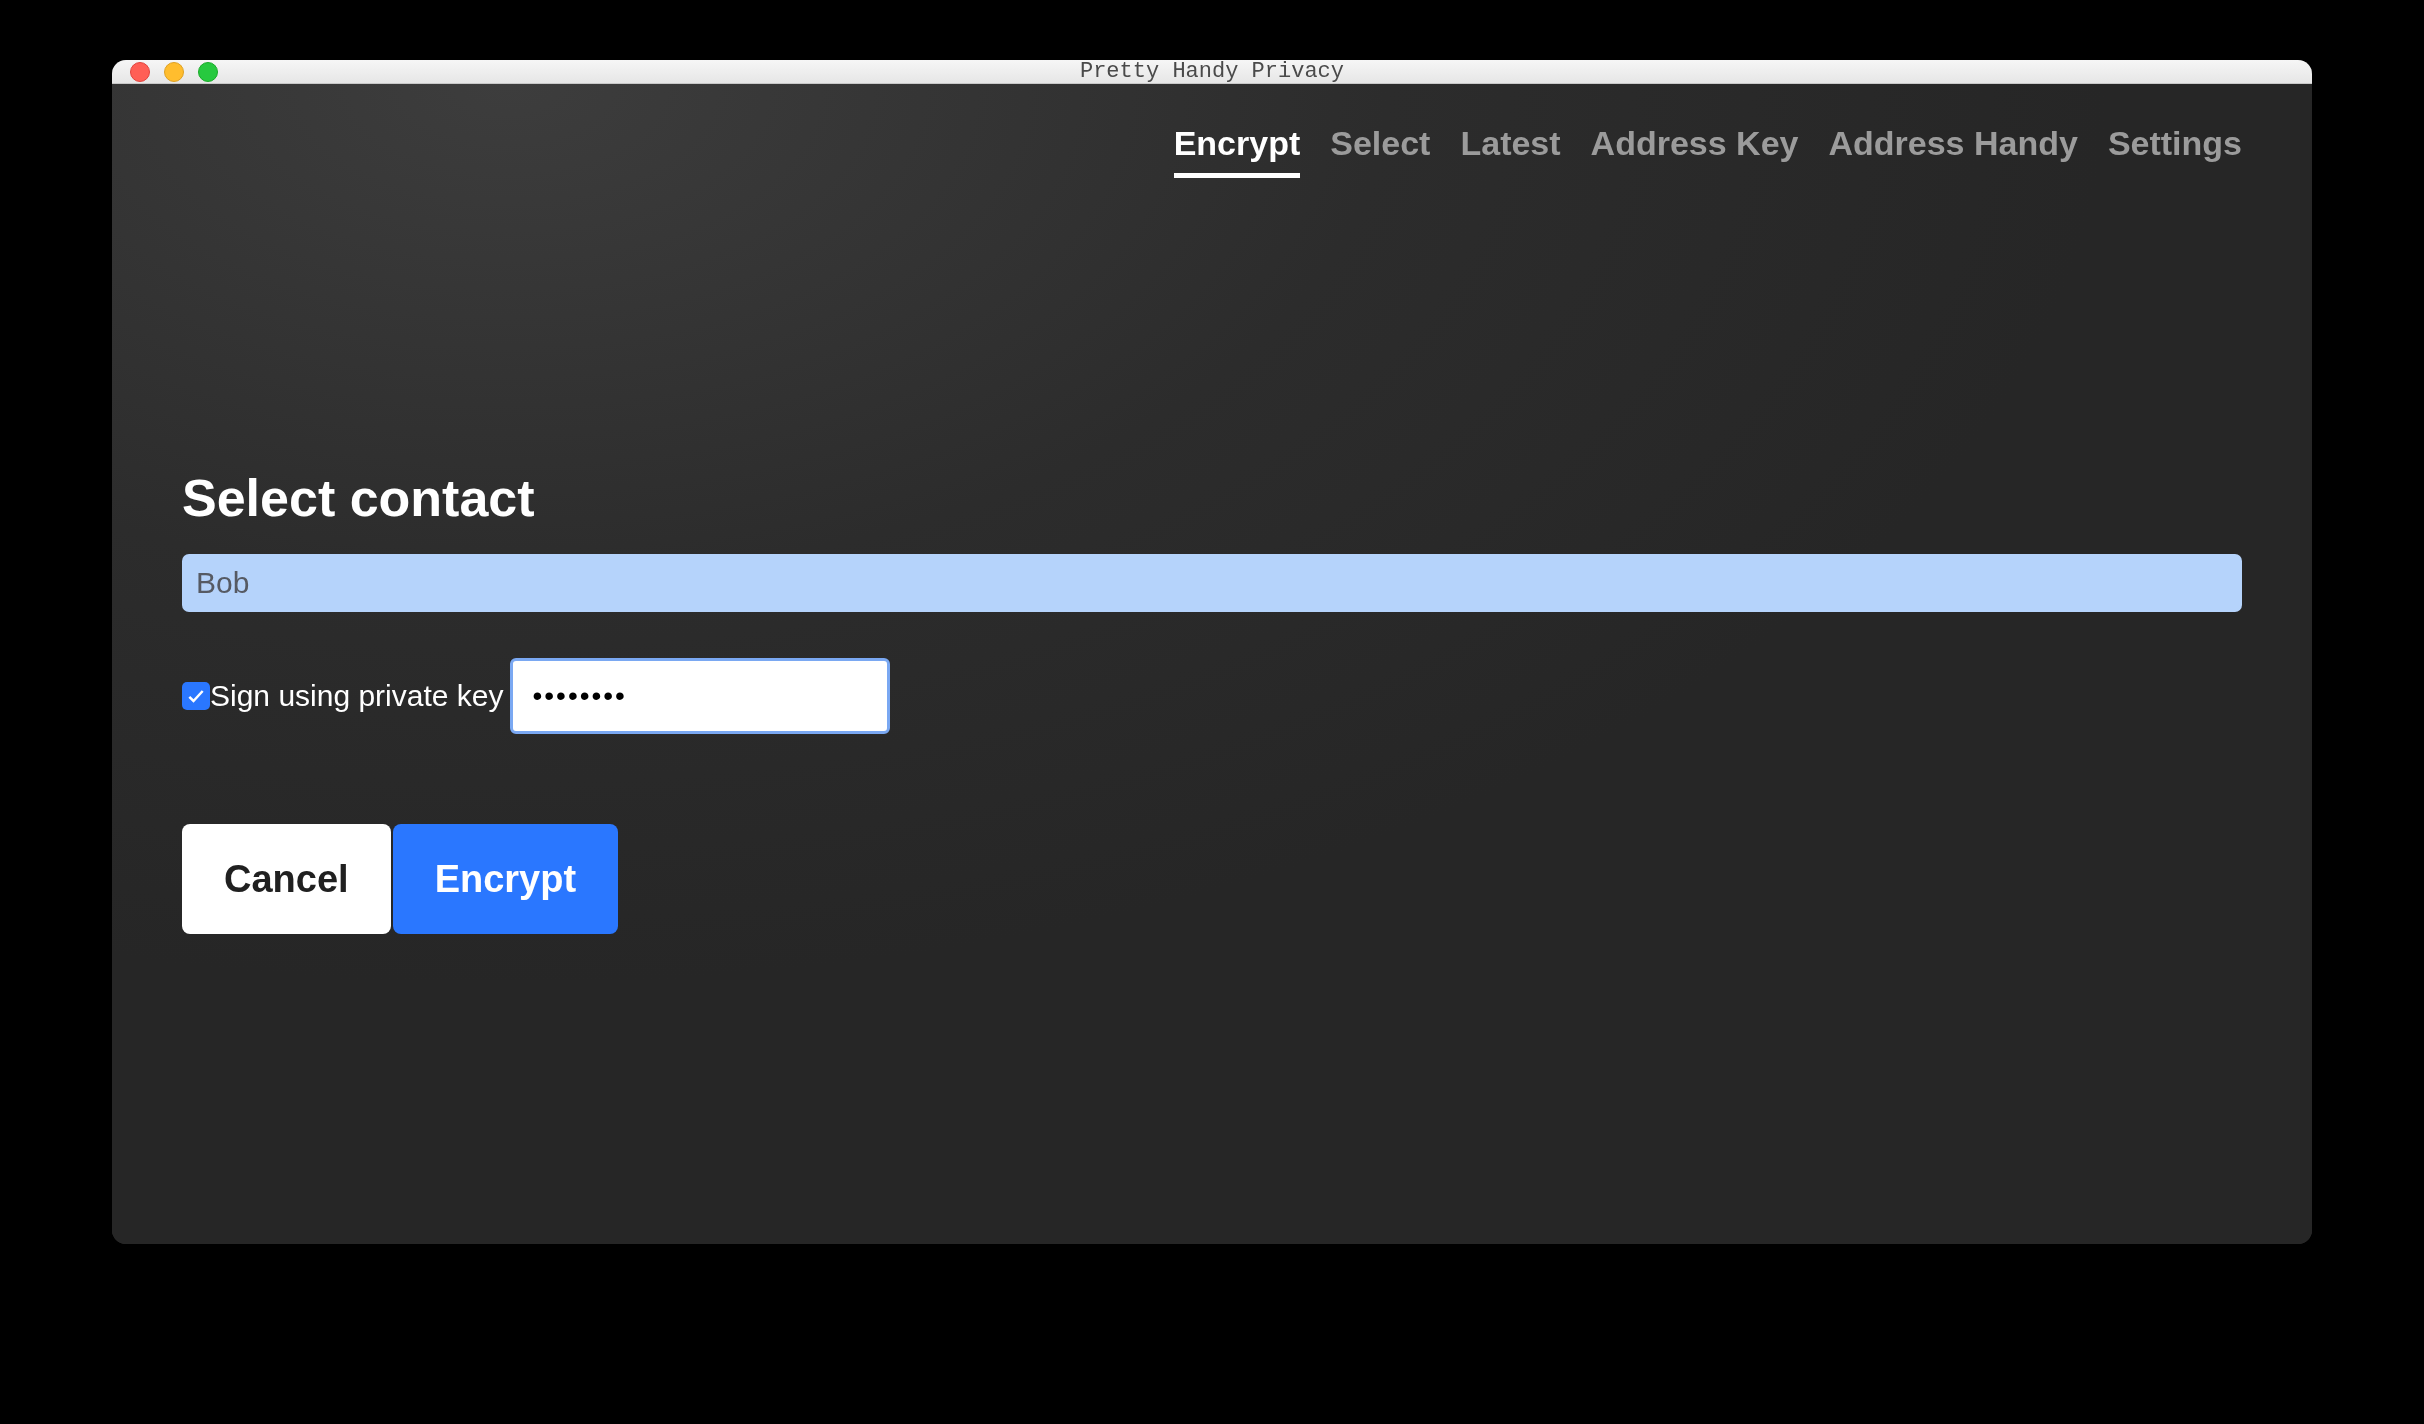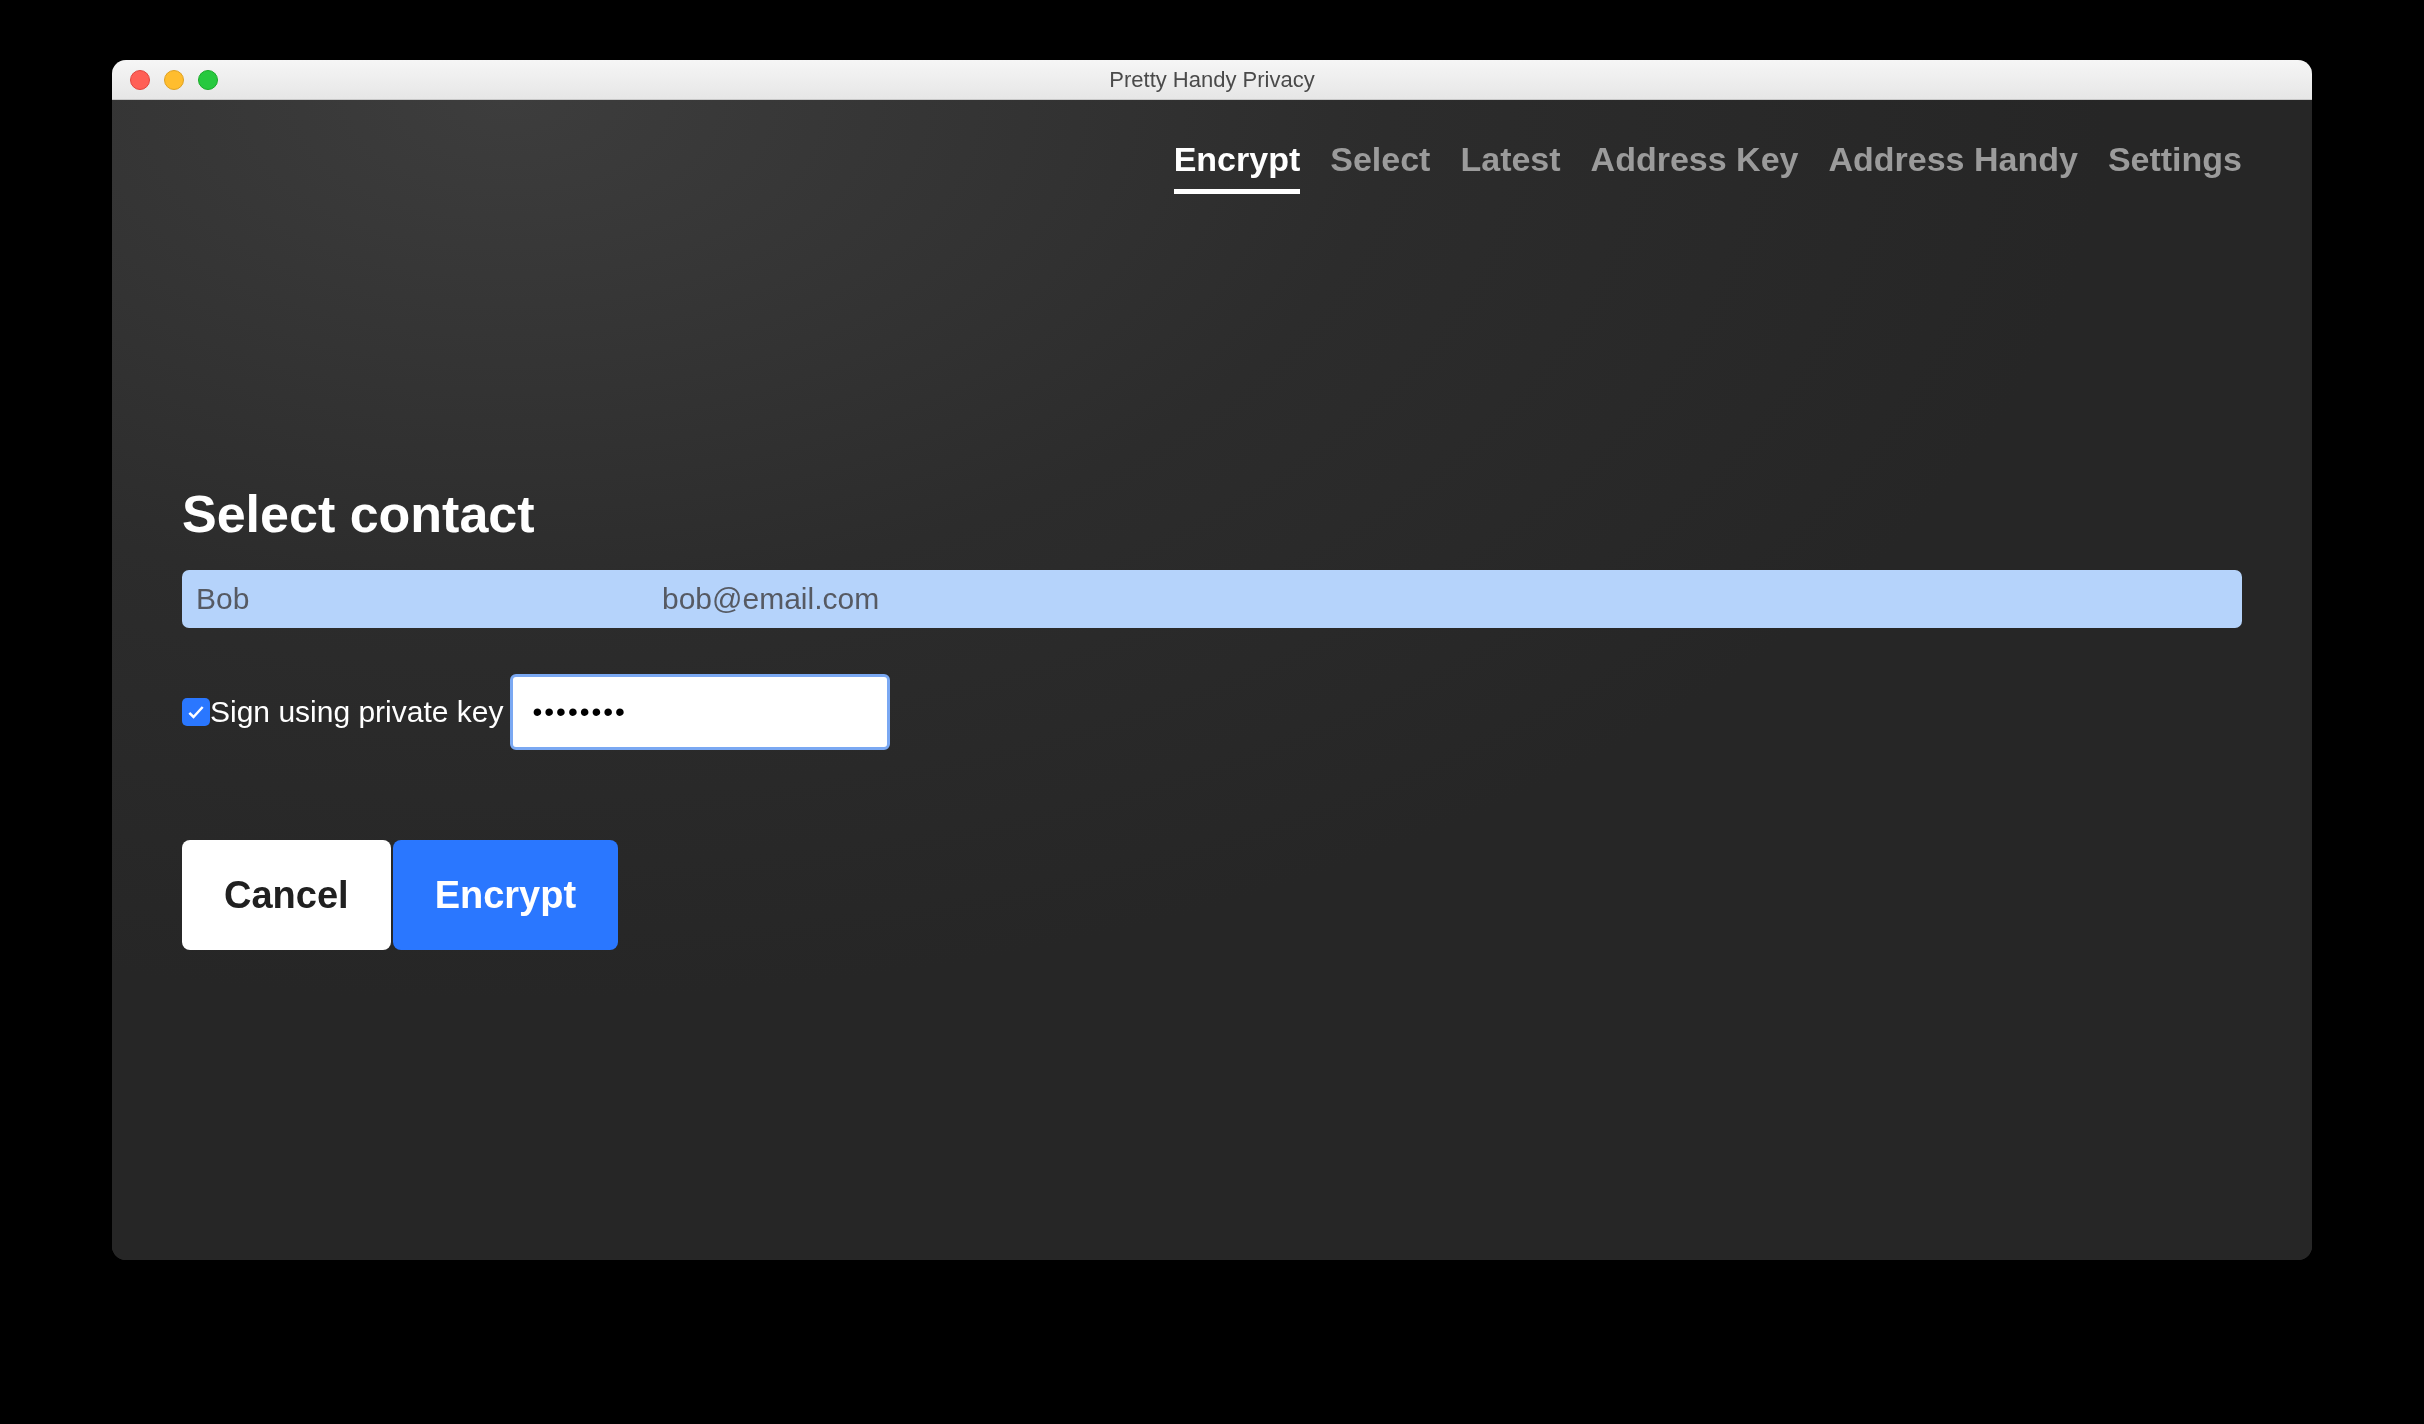--- a/index.html
+++ b/index.html
@@ -14,26 +14,27 @@
       padding-top: 60px;
     }
     .window {
       width: 2200px;
       background: #2e2e2e;
       border-radius: 14px;
       overflow: hidden;
       box-shadow: 0 30px 80px rgba(0,0,0,0.8);
     }
     .titlebar {
-      height: 40px;
+      height: 24px;
       background: linear-gradient(#f6f6f6, #e6e6e6);
       display: flex;
       align-items: center;
       position: relative;
       border-bottom: 1px solid #c8c8c8;
+      font-family: Liberation Mono, monospace;
     }
     .traffic-lights {
       display: flex;
       gap: 14px;
       margin-left: 18px;
     }
     .tl { width: 20px; height: 20px; border-radius: 50%; }
     .tl.red { background: #ff5f56; border: 1px solid #e0443e; }
     .tl.yellow { background: #ffbd2e; border: 1px solid #dea123; }
     .tl.green { background: #27c93f; border: 1px solid #1aab29; }
@@ -183,21 +184,20 @@
       <div class="tab">Address Handy</div>
       <div class="tab">Settings</div>
     </div>
 
     <div class="main">
       <div class="heading">Select contact</div>
 
       <div class="contact-list">
         <div class="contact-row">
           <div class="contact-name">Bob</div>
-          <div class="contact-email">bob@email.com</div>
         </div>
       </div>
 
       <div class="sign-row">
         <div class="checkbox">
           <svg viewBox="0 0 24 24">
               <polyline points="4 13 9 18 20 6"></polyline>
             </svg>
         </div>
         <span class="sign-label">Sign using private key</span>

